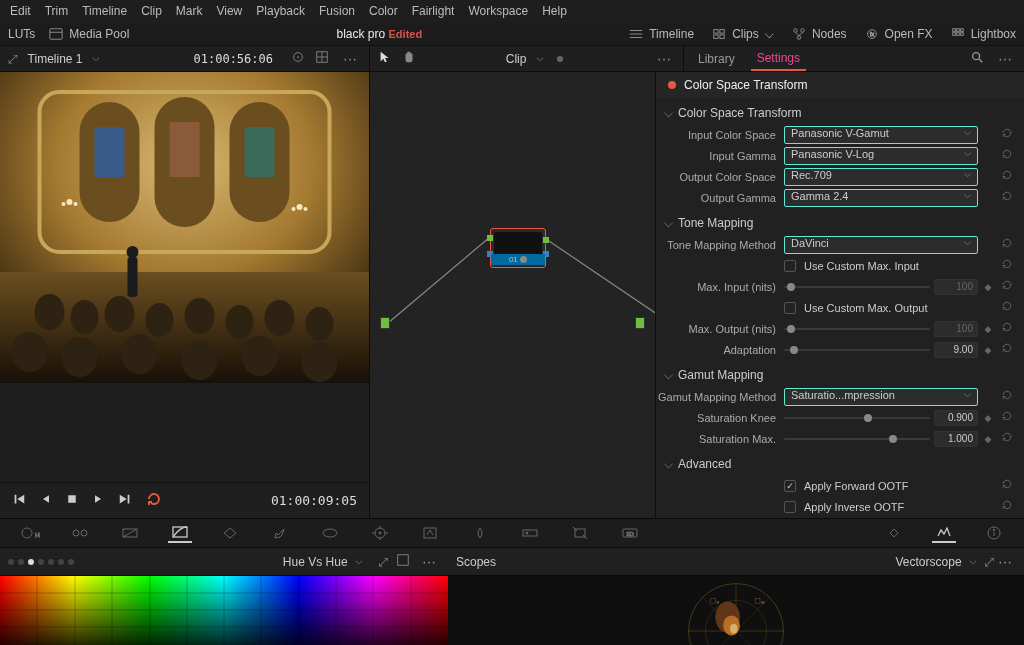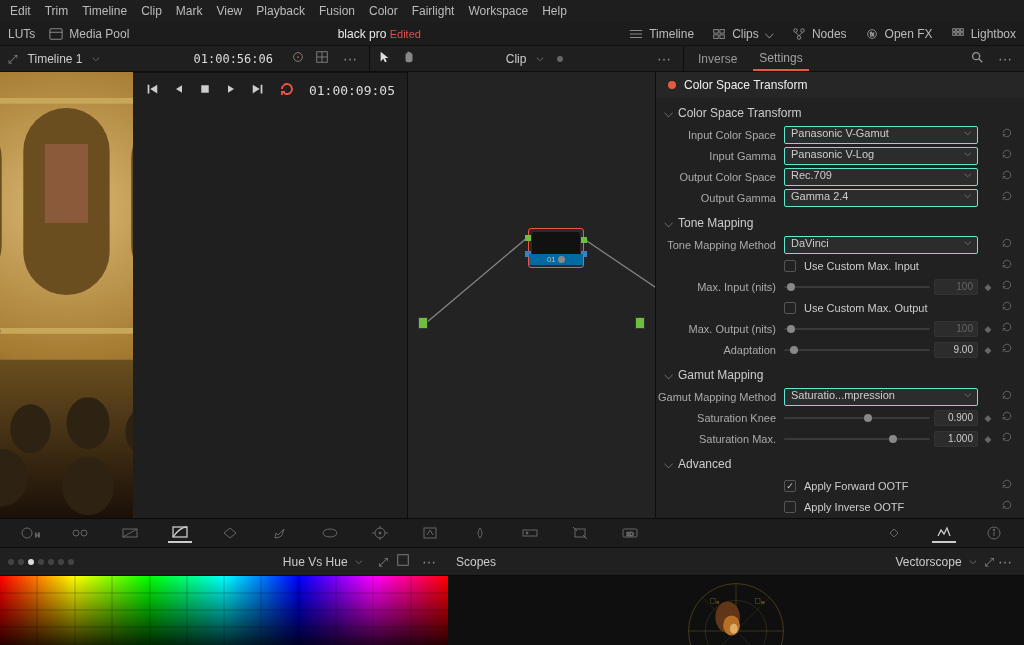--- a/index.html
+++ b/index.html
@@ -3,35 +3,35 @@
 <meta charset="utf-8">
 <style>
   * { margin: 0; padding: 0; box-sizing: border-box; font-family: -apple-system, "Segoe UI", Arial, sans-serif; }
   body { background: #1a1a1a; color: #ccc; width: 1024px; height: 645px; overflow: hidden; font-size: 12px; }
   .menubar { display: flex; gap: 14px; padding: 4px 10px; background: #1e1e1e; font-size: 12px; color: #bbb; height: 22px; align-items: center;}
   .menubar span { cursor: default; }
   .toolbar2 { display: flex; align-items: center; height: 24px; background: #1c1c1c; border-bottom: 1px solid #111; padding: 0 8px; gap: 10px; font-size: 12px; }
   .toolbar2 .left, .toolbar2 .right { display: flex; align-items: center; gap: 14px; }
   .toolbar2 .center { flex: 1; text-align: center; }
   .toolbar2 .center .title { color: #eaeaea; }
-  .toolbar2 .center .edited { color: #d9534f; margin-left: 0; font-size: 11px;}
+  .toolbar2 .center .edited { color: #d9534f; margin-left: 0; font-size: 11px; font-weight: bold;}
   .iconbtn { display: inline-flex; align-items: center; gap: 6px; color: #bbb; }
   .ico { width: 14px; height: 14px; display: inline-block; }
   .panel-tabs { display: flex; height: 26px; background: #1f1f1f; align-items: stretch; border-bottom: 1px solid #0d0d0d;}
   .panel-tabs .col { display: flex; align-items: center; gap: 10px; }
   .panel-tabs .col .label { color: #ccc; }
   .panel-tabs .viewer-col { width: 370px; padding: 0 8px; border-right: 1px solid #0d0d0d;}
   .panel-tabs .node-col { flex: 1; padding: 0 8px; border-right: 1px solid #0d0d0d;}
   .panel-tabs .inspector-col { width: 340px; padding: 0 8px; }
   .panel-tabs .timecode { font-family: ui-monospace, Menlo, Consolas, monospace; color: #ddd; margin-left: auto;}
   .panel-tabs .dots { color: #888; font-size: 14px; padding: 0 4px;}
   .panel-tabs .tab { color: #999; padding: 0 6px; height: 100%; display: flex; align-items: center; }
-  .panel-tabs .tab.active { color: #a3a3a3; border-bottom: 2px solid #e85a3f; }
+  .panel-tabs .tab.active { color: #ec4899; border-bottom: 2px solid #e85a3f; }
   .main { display: flex; height: 446px; background: #1f1f1f; }
-  .viewer-panel { width: 408px; display: flex; flex-direction: row; border-right: 1px solid #0d0d0d; }
+  .viewer-panel { width: 370px; display: flex; flex-direction: column; border-right: 1px solid #0d0d0d; }
   .viewer-image { flex: 1; background: #111; position: relative; overflow: hidden;}
   .viewer-image svg { width: 100%; height: 100%; display: block; }
   .transport { height: 36px; display: flex; align-items: center; padding: 0 12px; gap: 14px; background: #1f1f1f; border-top: 1px solid #111;}
   .transport .tc { margin-left: auto; font-family: ui-monospace, Menlo, Consolas, monospace; color: #ddd; font-size: 13px;}
   .transport .loop { color: #e85a3f; }
   .node-panel { flex: 1; position: relative; background: #232323; }
   .node-panel .conn-in, .node-panel .conn-out { position: absolute; top: 245px; width: 10px; height: 12px; background: #6fbf3f; border: 1px solid #333; border-radius: 1px; }
   .node-panel .conn-in { left: 10px; }
   .node-panel .conn-out { right: 10px; }
   .node-box { position: absolute; left: 120px; top: 156px; width: 56px; height: 40px; border: 1px solid #e85a3f; background: #2a2a2a; border-radius: 3px;}
@@ -199,21 +199,21 @@
         </svg>
     </span>
     <span style="margin:0 auto"></span>
     <span class="label">Clip</span>
     <span style="color:#888;font-size:9px">⌵</span>
     <span style="width:6px;height:6px;border-radius:50%;background:#666;display:inline-block;margin-left:4px"></span>
     <span style="margin:0 auto"></span>
     <span class="dots">⋯</span>
   </div>
   <div class="col inspector-col">
-    <span class="tab">Inverse</span>
+    <span class="tab">Library</span>
     <span class="tab active">Settings</span>
     <span style="flex:1"></span>
     <span style="color:#888">
       <svg width="14" height="14" viewBox="0 0 16 16" fill="none" stroke="#999" stroke-width="1.5">
           <circle cx="7" cy="7" r="4"></circle>
           <line x1="10" y1="10" x2="14" y2="14"></line>
         </svg>
     </span>
     <span class="dots">⋯</span>
   </div>

